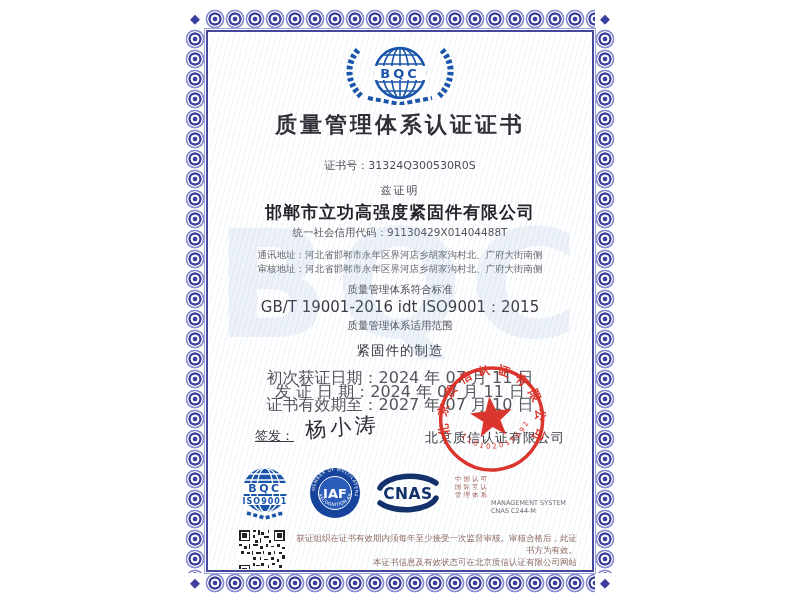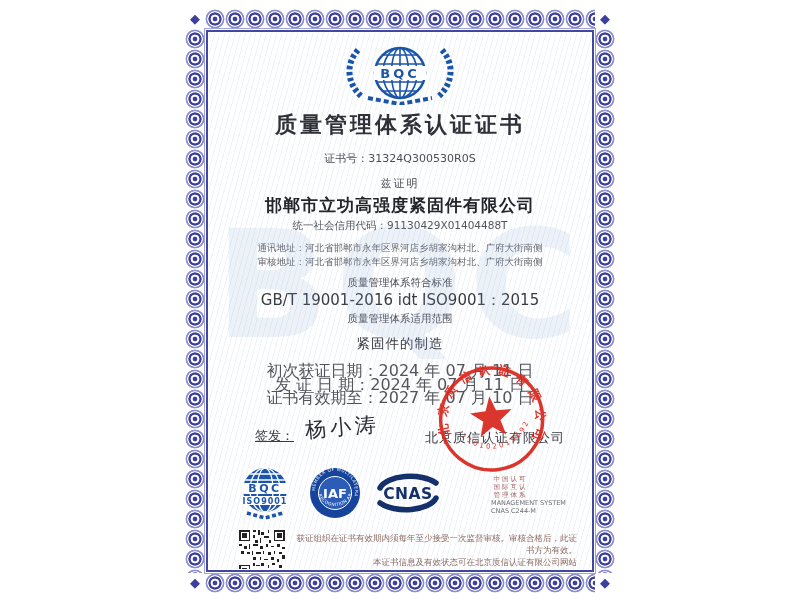--- a/index.html
+++ b/index.html
@@ -28,42 +28,42 @@
   .c-tl{left:0;top:0;} .c-tr{right:0;top:0;} .c-bl{left:0;bottom:0;} .c-br{right:0;bottom:0;}
 
   .innerframe{position:absolute;inset:21px;border:2px solid #44479f;outline:1px solid #a0a3d8;outline-offset:1px;}
   .content{position:absolute;inset:24px;overflow:hidden;text-align:center;
     background-image:repeating-linear-gradient(105deg,rgba(130,170,215,.13) 0 1px,rgba(0,0,0,0) 1px 5px);}
   .watermark{position:absolute;left:0;right:0;top:165px;font-size:150px;font-weight:bold;
     color:rgba(125,165,215,.14);letter-spacing:6px;pointer-events:none;}
 
   .logo-top{margin-top:10px;height:62px;}
   .title{margin-top:5px;font-size:22px;font-weight:bold;color:#2f3038;letter-spacing:3px;}
-  .certno{margin-top:11px;font-size:11px;color:#4c4d55;}
+  .certno{margin-top:18px;font-size:11px;color:#4c4d55;}
   .certify{margin-top:10px;font-size:11px;color:#4c4d55;letter-spacing:2px;}
   .company{margin-top:3px;font-size:17px;font-weight:bold;color:#24252b;letter-spacing:1px;}
   .code{margin-top:2px;font-size:10.5px;color:#54555c;}
   .addr{margin-top:8px;font-size:9.5px;color:#63646b;line-height:13.5px;}
   .cap{margin-top:8px;font-size:10.5px;color:#4c4d55;}
   .std{margin-top:1px;font-size:15px;color:#3a3b42;}
   .cap2{margin-top:2px;font-size:10.5px;color:#4c4d55;}
   .scope{margin-top:9px;font-size:13.5px;color:#3a3b42;letter-spacing:1px;}
   .dates{margin-top:11px;font-size:16px;color:#54555c;line-height:13.5px;}
 
   .signrow{position:absolute;left:0;right:0;top:372px;height:62px;}
   .signlabel{position:absolute;left:46px;top:22px;font-size:13px;color:#3a3b42;text-decoration:underline;}
   .signature{position:absolute;left:96px;top:8px;font-size:21px;color:#2c2d35;
     transform:rotate(-5deg);letter-spacing:4px;}
   .issuer{position:absolute;left:216px;top:24px;font-size:13px;color:#3a3b42;letter-spacing:1px;}
   .seal{position:absolute;left:228px;top:-40px;opacity:.92;transform:rotate(-6deg);}
 
   .logosrow{position:absolute;left:0;right:0;top:433px;height:58px;display:flex;
     justify-content:center;align-items:center;gap:13px;}
   .cnasblock{text-align:left;}
-  .cnas-cn{font-size:6.5px;color:#a5615c;line-height:8px;letter-spacing:2px;text-align:center;}
+  .cnas-cn{font-size:6.5px;color:#a5615c;line-height:8px;letter-spacing:2px;}
   .cnas-en{font-size:6.5px;color:#6c6d72;line-height:8.5px;padding-left:36px;}
 
   .footerrow{position:absolute;left:30px;right:14px;top:497px;display:flex;gap:9px;text-align:right;}
   .qr{flex:0 0 auto;}
   .fineprint{font-size:8.5px;color:#8d6a62;line-height:12px;padding-top:2px;}
 </style>
 </head>
 <body>
 
 <div class="page">

